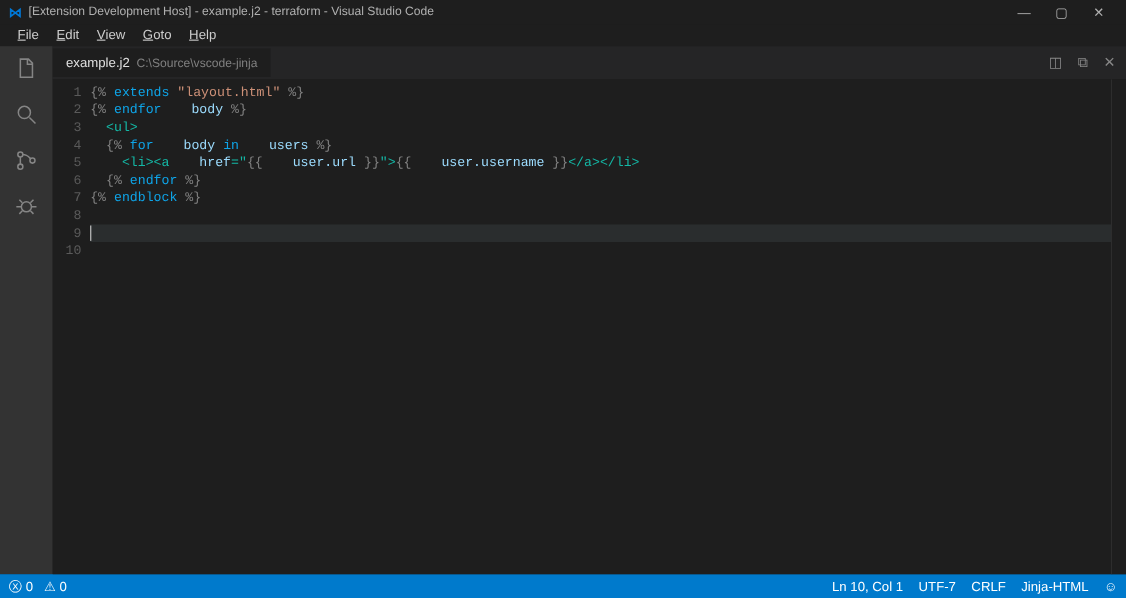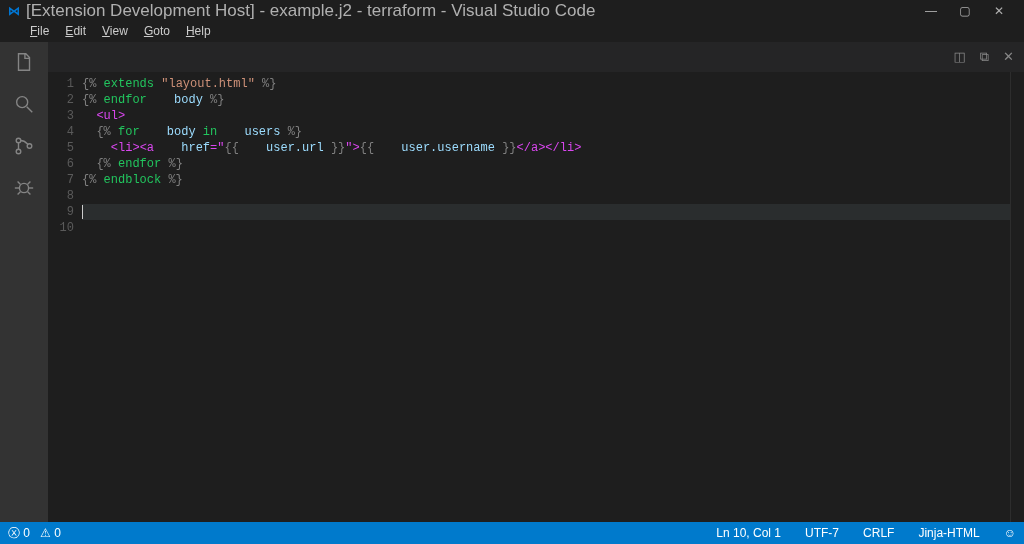--- a/index.html
+++ b/index.html
@@ -16,27 +16,27 @@
 }
 .titlebar {
   height: 22px;
   background: #1e1e1e;
   display: flex;
   align-items: center;
   padding: 0 8px;
   color: #b0b0b0;
 }
 .titlebar .logo { margin-right: 6px; color: #0078d7; font-weight: bold; }
-.titlebar .title { flex: 1; font-size: 17px; }
+.titlebar .title { flex: 1; font-size: 11px; }
 .titlebar .winbtn { width: 34px; text-align: center; cursor: default; }
 .menubar {
   height: 20px;
   background: #1e1e1e;
   display: flex;
-  padding-left: 22px;
+  padding-left: 8px;
 }
 .menubar .item { padding: 2px 8px; font-size: 12px; color: #cccccc; cursor: default; }
 .menubar .item u { text-decoration: underline; }
 .body-row { flex: 1; display: flex; min-height: 0; }
 .activitybar {
   width: 48px;
   background: #333333;
   display: flex;
   flex-direction: column;
   align-items: center;
@@ -86,35 +86,35 @@
 .code .line.current { background: #2a2d2e; }
 .cursor {
   display: inline-block;
   width: 1px;
   height: 14px;
   background: #cccccc;
   vertical-align: text-bottom;
 }
 .minimap { width: 14px; background: #1e1e1e; border-left: 1px solid #2d2d2d; }
 .tok-delim { color: #808080; }
-.tok-kw { color: #22c55e; }
+.tok-kw { color: #0ea5e9; }
 .tok-str { color: #ce9178; }
 .tok-var { color: #9cdcfe; margin-left: 20px; }
-.tok-tag { color: #d946ef; }
+.tok-tag { color: #14b8a6; }
 .statusbar {
   height: 22px;
   background: #007acc;
   color: #ffffff;
   display: flex;
   align-items: center;
   font-size: 12px;
   padding: 0 8px;
 }
 .statusbar .left { display: flex; gap: 10px; align-items: center; }
-.statusbar .right { margin-left: auto; display: flex; gap: 24px; align-items: center; }
+.statusbar .right { margin-left: auto; display: flex; gap: 14px; align-items: center; }
 .status-item { cursor: default; }
 </style>
 </head>
 <body>
 
 <div class="titlebar">
   <span class="logo">⋈</span>
   <span class="title">[Extension Development Host] - example.j2 - terraform - Visual Studio Code</span>
   <span class="winbtn">—</span>
   <span class="winbtn">▢</span>
@@ -158,20 +158,24 @@
           <line x1="5" y1="5" x2="8" y2="8"></line>
           <line x1="19" y1="5" x2="16" y2="8"></line>
           <line x1="5" y1="19" x2="8" y2="16"></line>
           <line x1="19" y1="19" x2="16" y2="16"></line>
         </svg>
     </div>
   </div>
 
   <div class="main">
     <div class="tabbar">
+      <div class="tab">
+        <span>example.j2</span>
+        <span class="path">C:\Source\vscode-jinja</span>
+      </div>
       <div class="tab-actions">
         <span>◫</span>
         <span>⧉</span>
         <span>✕</span>
       </div>
     </div>
 
     <div class="editor">
       <div class="gutter">
         <div>1</div>

